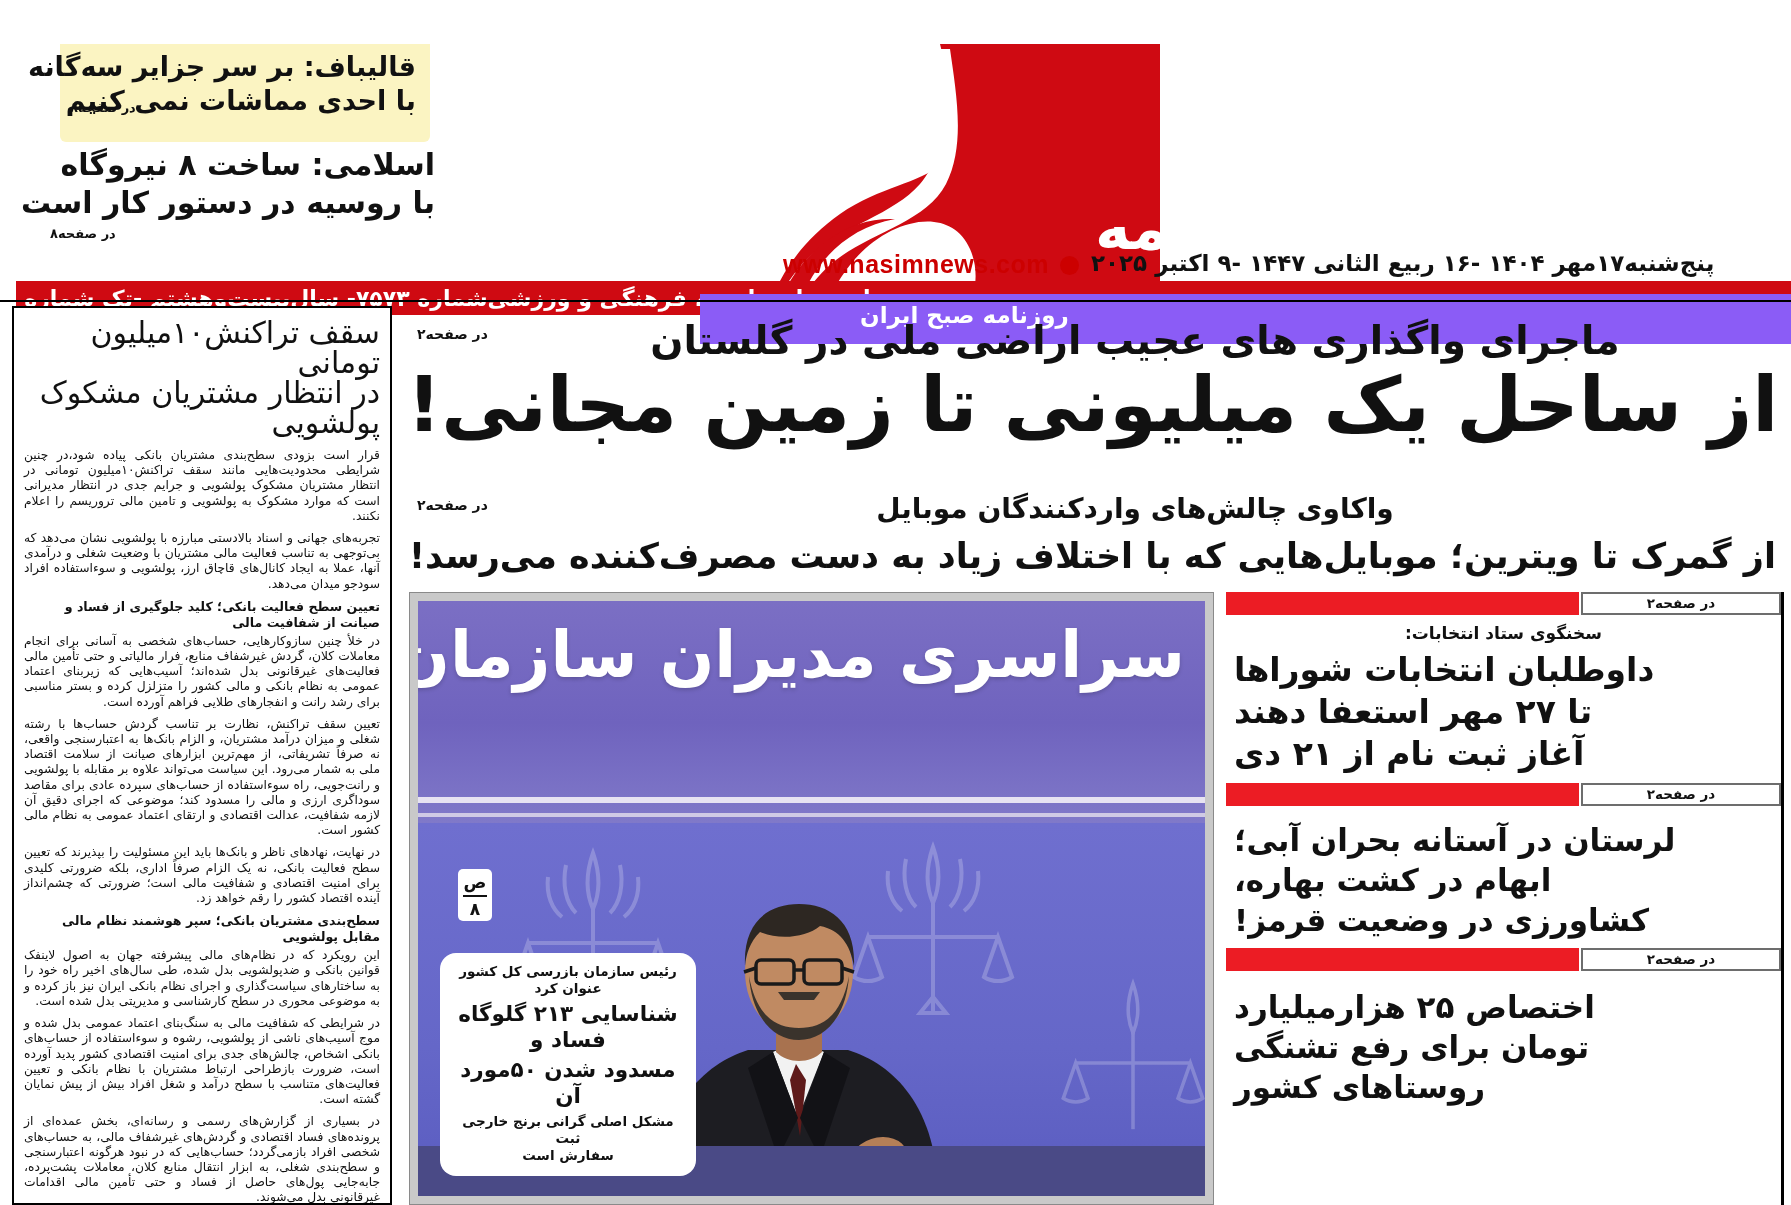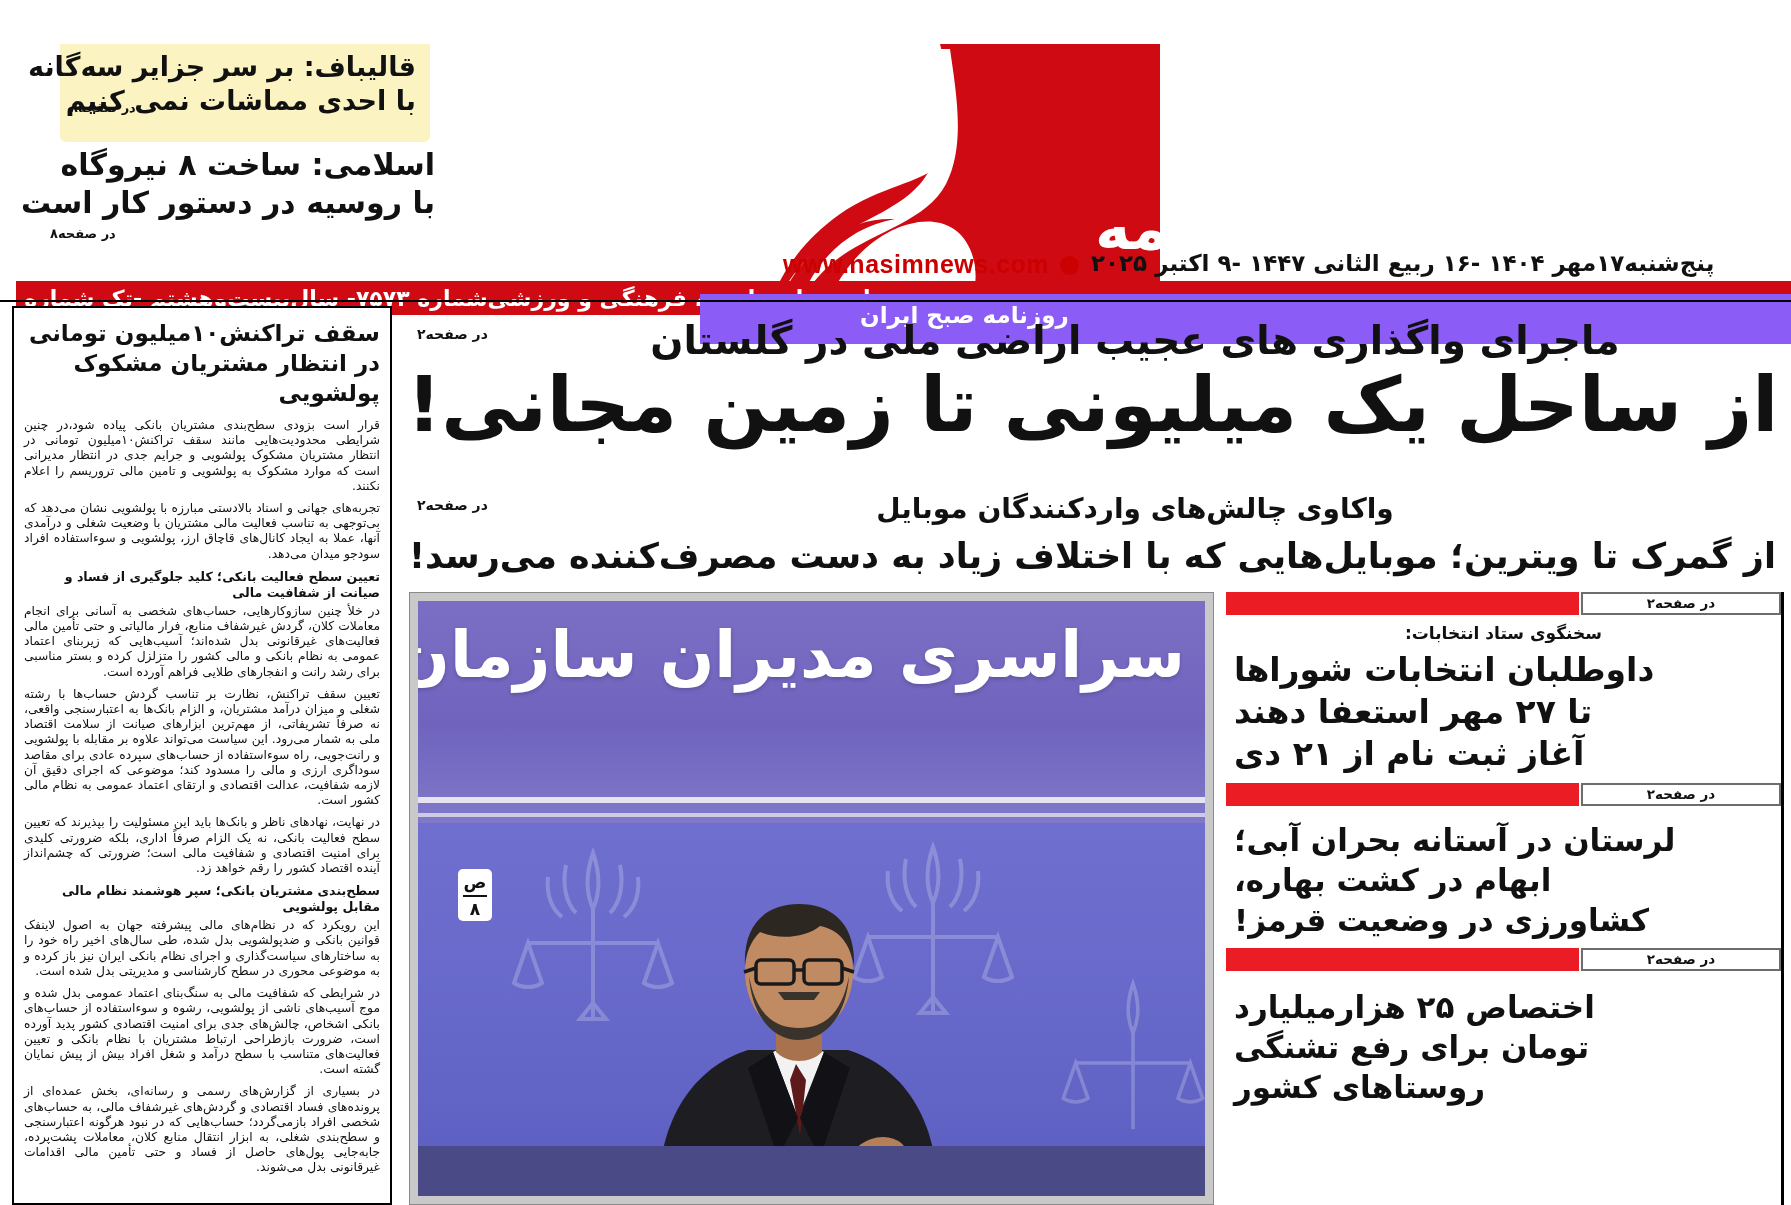--- a/index.html
+++ b/index.html
@@ -199,22 +199,22 @@
     width: 380px;
     height: 899px;
     border: 2px solid #000;
     background: #fff;
     padding: 10px 10px 0 10px;
     overflow: hidden;
   }
   #left-col .headline {
     text-align: right;
     direction: rtl;
-    font-weight: bold;
-    font-size: 23px;
+    font-weight: normal;
+    font-size: 30px;
     line-height: 30px;
     color: #111;
     margin-bottom: 10px;
   }
   #left-col p.body {
     text-align: justify;
     direction: rtl;
     font-size: 12.3px;
     line-height: 15.2px;
     color: #111;
@@ -667,20 +667,27 @@
 
         <div id="table-front"></div>
       </div>
 
       <div id="photo-page-marker">
         <span>ص</span>
         <div class="bar"></div>
         <span>۸</span>
       </div>
 
+      <div id="caption-bubble">
+        <div class="cap-small-top">رئیس سازمان بازرسی کل کشور عنوان کرد</div>
+        <div class="cap-big">شناسایی ۲۱۳ گلوگاه فساد و</div>
+        <div class="cap-big">مسدود شدن ۵۰مورد آن</div>
+        <div class="cap-small-bot">مشکل اصلی گرانی برنج خارجی ثبت</div>
+        <div class="cap-small-bot">سفارش است</div>
+      </div>
     </div>
   </div>
 
   <div id="right-col">
 
     <div class="side-item">
       <div class="side-ref-row">
         <div class="side-ref-box">در صفحه۲</div>
         <div class="side-ref-bar"></div>
       </div>

